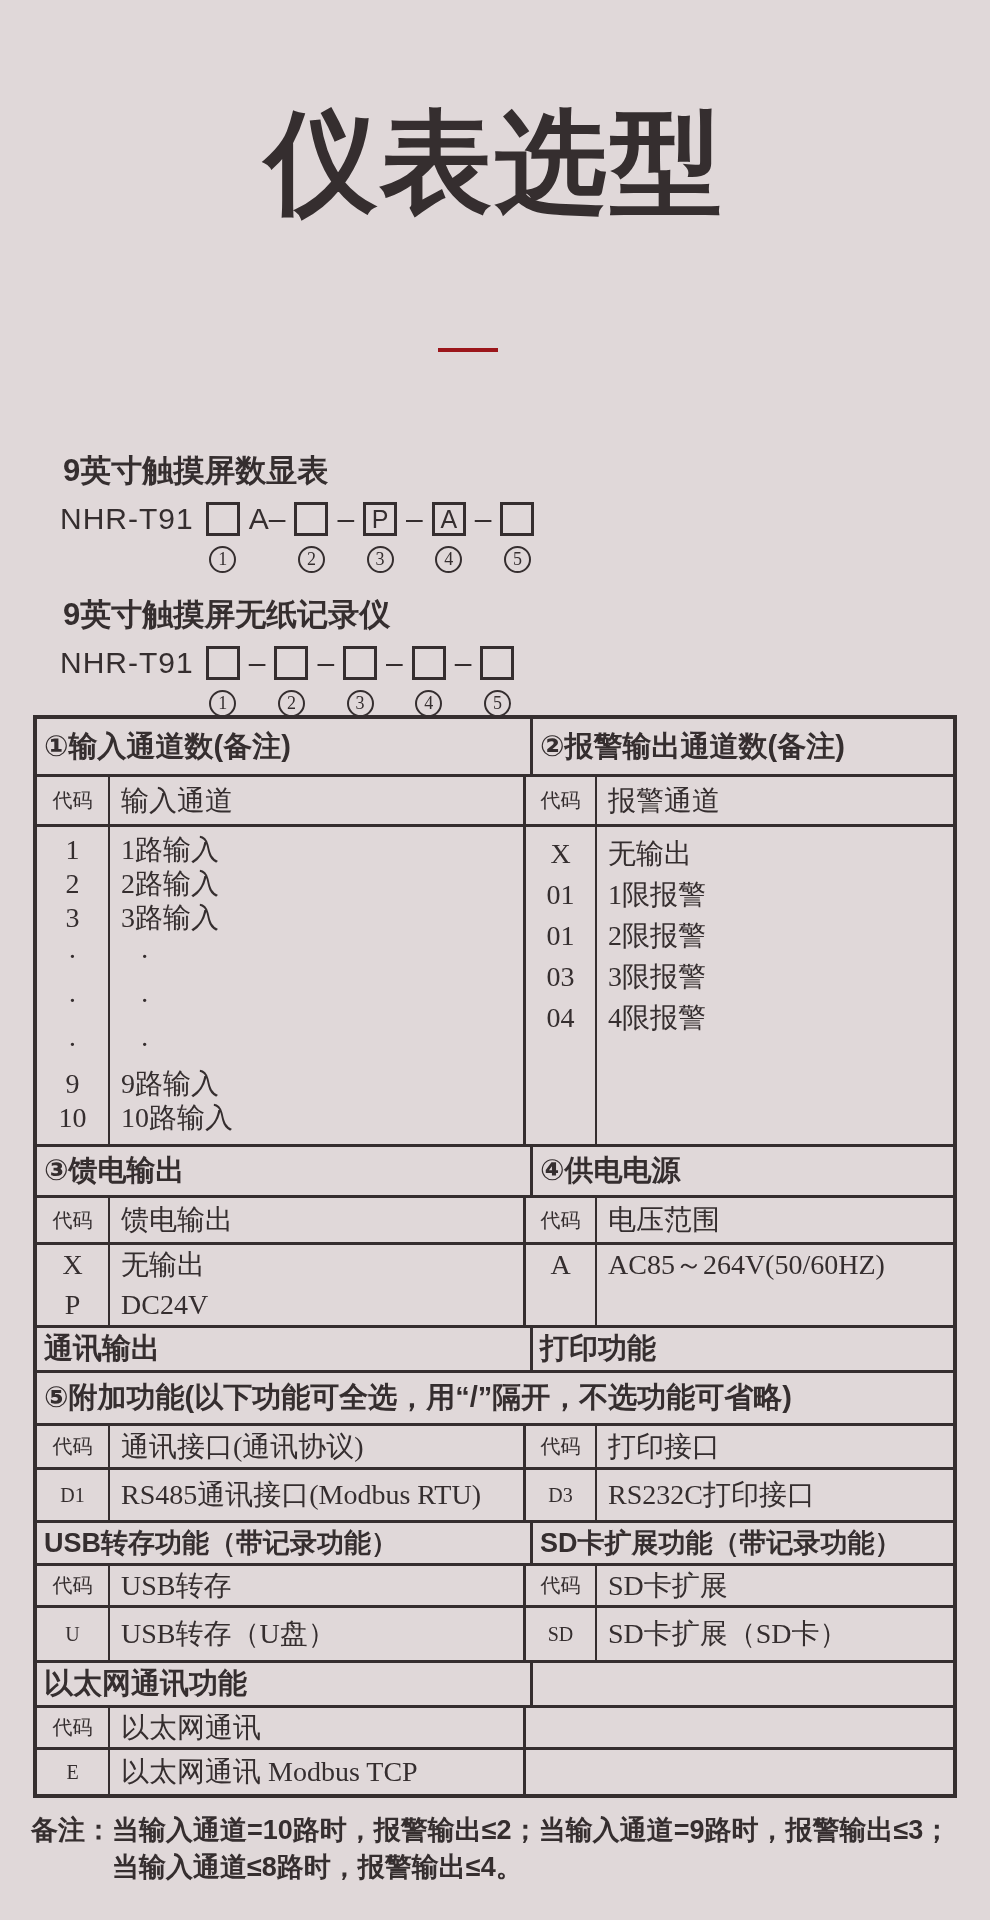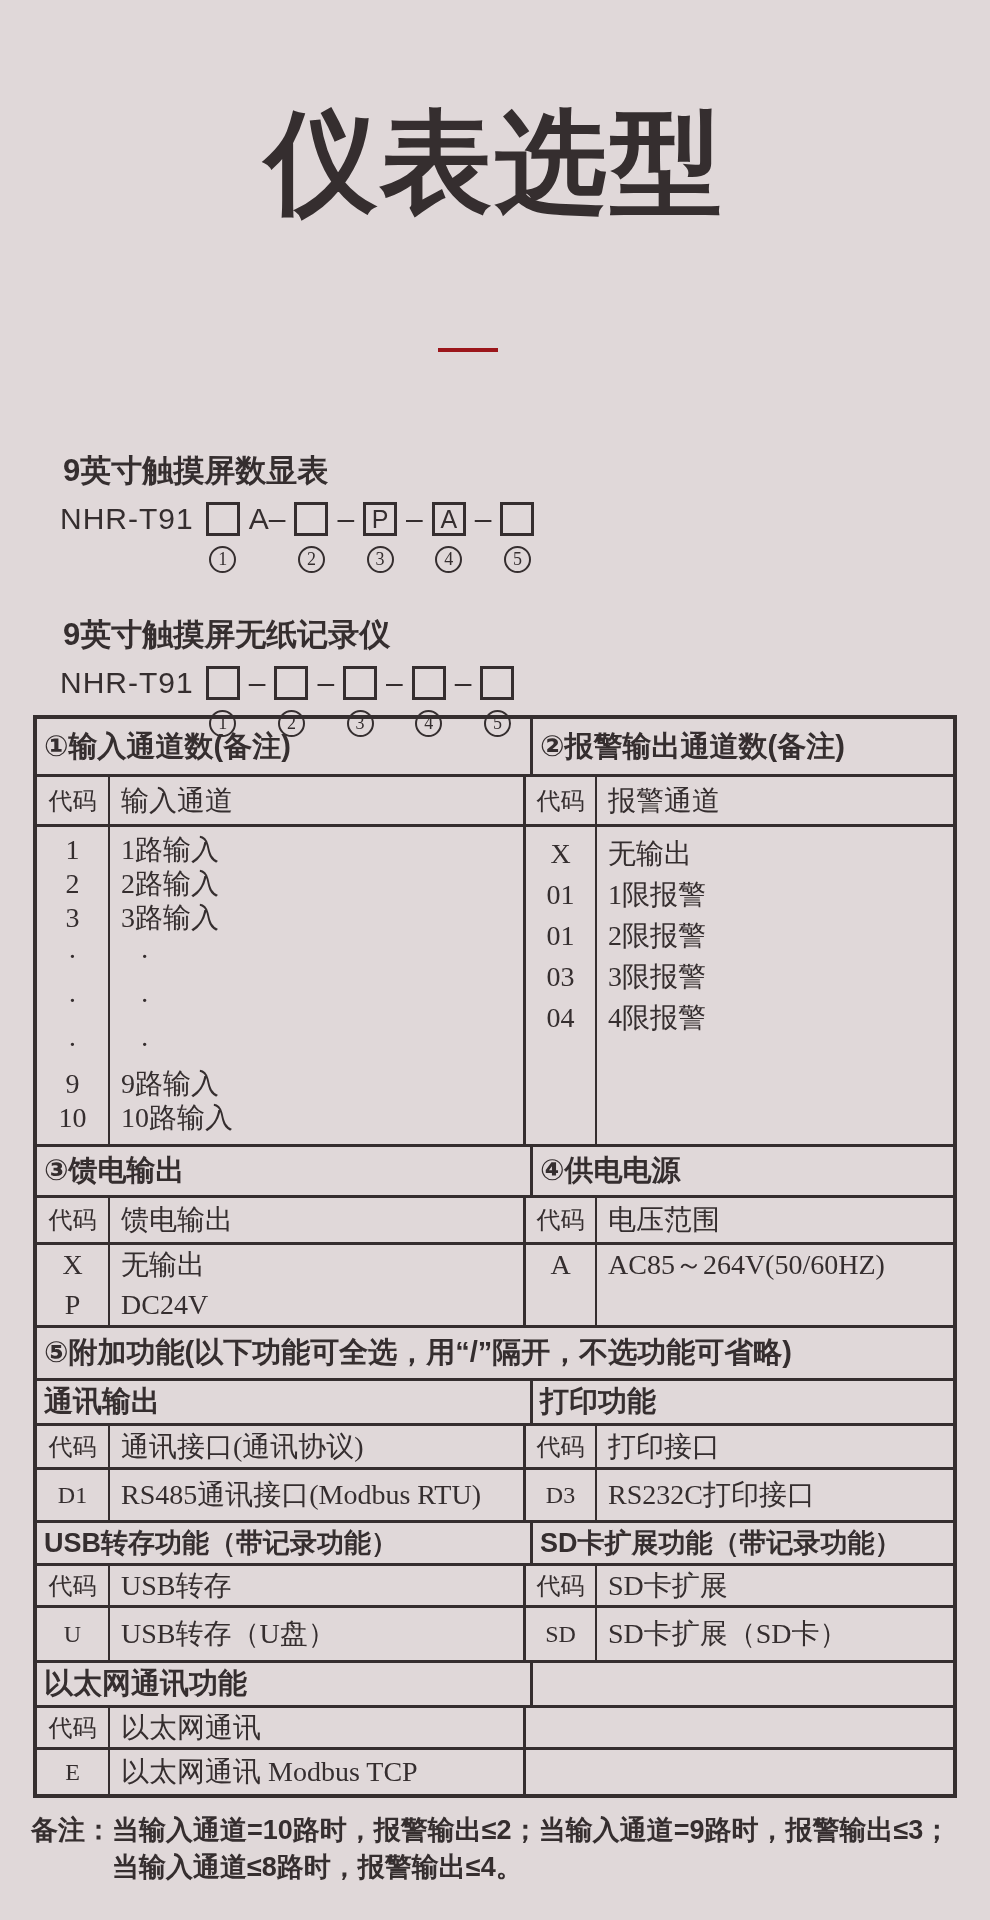--- a/index.html
+++ b/index.html
@@ -21,21 +21,21 @@
     text-align:center;font-size:112px;font-weight:900;letter-spacing:3px;
     color:var(--ink);
   }
   .red-divider{
     position:absolute;top:348px;left:438px;width:60px;height:4px;
     background:var(--accent);
   }
   
   .model-block{position:absolute;left:60px;}
   .block-a{top:450px;}
-  .block-b{top:614px;}
+  .block-b{top:594px;}
   .model-heading{margin:0 0 0 3px;font-size:31px;font-weight:700;color:var(--ink);}
   .model-line{display:flex;align-items:flex-start;margin-top:10px;}
   .model-prefix{
     font-size:30px;font-weight:500;line-height:33px;letter-spacing:1px;
     margin-right:8px;white-space:nowrap;
   }
   .slot{display:inline-flex;flex-direction:column;align-items:center;margin:0 4px;}
   .mbox{
     width:28px;height:28px;border:3px solid var(--ink);
     display:flex;align-items:center;justify-content:center;
@@ -61,21 +61,21 @@
   .code-l{width:71px;border-right:2px solid var(--ink);flex-shrink:0;}
   .code-r{width:69px;border-right:2px solid var(--ink);flex-shrink:0;}
   .val{flex:1;min-width:0;}
   .hcell{align-items:center;padding-left:7px;
     font-size:29px;font-weight:700;white-space:nowrap;display:flex;}
   .hcell-sm{font-size:27px;}
   .full{width:100%;display:flex;align-items:center;padding-left:7px;
     font-size:29px;font-weight:700;white-space:nowrap;}
   .serif{font-family:"Liberation Serif","DejaVu Serif",serif;}
   .ccell{display:flex;align-items:center;justify-content:center;
-    font-size:24px;}
+    font-size:20px;}
   .vcell{display:flex;align-items:center;padding-left:11px;font-size:28px;white-space:nowrap;}
   .ln{height:34px;line-height:34px;font-size:28px;white-space:nowrap;}
   .ln-dot{height:44px;line-height:44px;}
   .lnr{height:41px;line-height:41px;font-size:28px;white-space:nowrap;}
   .ln40{height:40px;line-height:40px;font-size:28px;white-space:nowrap;}
   .t-center{text-align:center;}
   .pad-val{padding-left:11px;}
   .pad-dot{padding-left:30px;}
   .body-pad{padding-top:6px;}
   
@@ -246,27 +246,27 @@
       <div class="half-r">
         <div class="code-r t-center">
           <div class="ln40">A</div>
         </div>
         <div class="val">
           <div class="ln40 pad-val">AC85～264V(50/60HZ)</div>
         </div>
       </div>
     </div>
 
-    <div class="trow h-s5">
-      <div class="full">⑤附加功能(以下功能可全选，用“/”隔开，不选功能可省略)</div>
-    </div>
-
     <div class="trow h-cph">
       <div class="half-l hcell">通讯输出</div>
       <div class="half-r hcell">打印功能</div>
+    </div>
+
+    <div class="trow h-s5">
+      <div class="full">⑤附加功能(以下功能可全选，用“/”隔开，不选功能可省略)</div>
     </div>
     <div class="trow h-cps serif">
       <div class="half-l">
         <div class="code-l ccell">代码</div>
         <div class="val vcell">通讯接口(通讯协议)</div>
       </div>
       <div class="half-r">
         <div class="code-r ccell">代码</div>
         <div class="val vcell">打印接口</div>
       </div>

